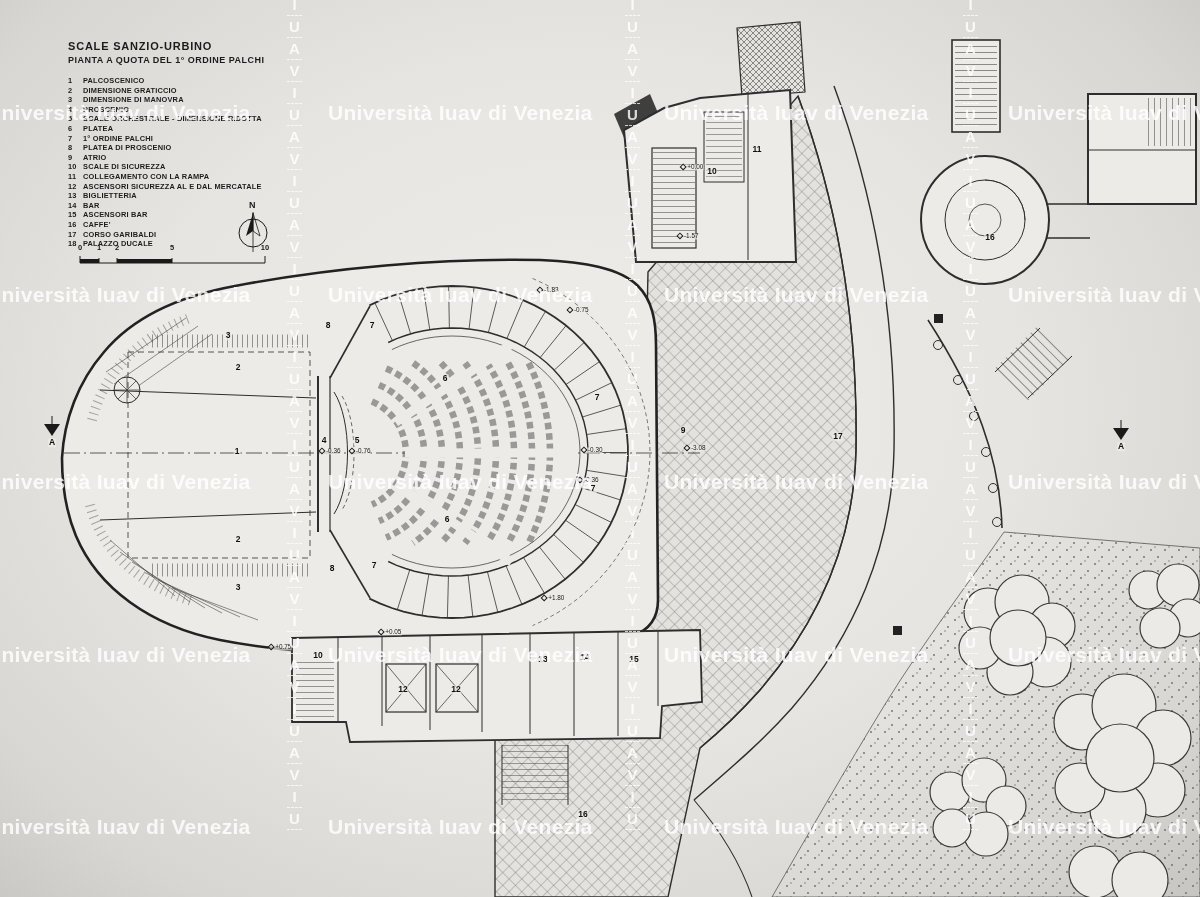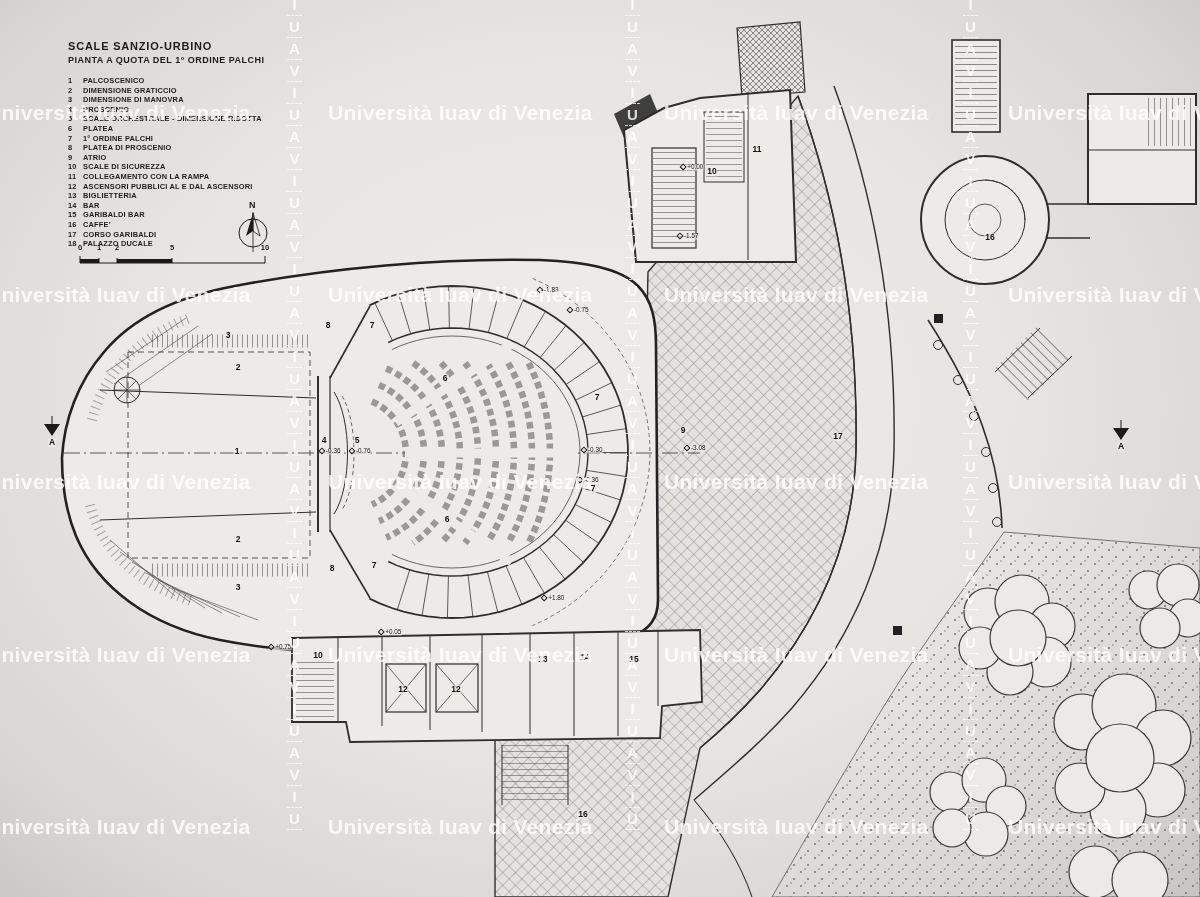--- a/index.html
+++ b/index.html
@@ -312,33 +312,33 @@
         <div class="legend-item">
           <span class="li-num">10</span>
           <span class="li-label">SCALE DI SICUREZZA</span>
         </div>
         <div class="legend-item">
           <span class="li-num">11</span>
           <span class="li-label">COLLEGAMENTO CON LA RAMPA</span>
         </div>
         <div class="legend-item">
           <span class="li-num">12</span>
-          <span class="li-label">ASCENSORI PUBBLICI AL E DAL ASCENSORI</span>
+          <span class="li-label">ASCENSORI SICUREZZA AL E DAL MERCATALE</span>
         </div>
         <div class="legend-item">
           <span class="li-num">13</span>
           <span class="li-label">BIGLIETTERIA</span>
         </div>
         <div class="legend-item">
           <span class="li-num">14</span>
           <span class="li-label">BAR</span>
         </div>
         <div class="legend-item">
           <span class="li-num">15</span>
-          <span class="li-label">GARIBALDI BAR</span>
+          <span class="li-label">ASCENSORI BAR</span>
         </div>
         <div class="legend-item">
           <span class="li-num">16</span>
           <span class="li-label">CAFFE'</span>
         </div>
         <div class="legend-item">
           <span class="li-num">17</span>
           <span class="li-label">CORSO GARIBALDI</span>
         </div>
         <div class="legend-item">

